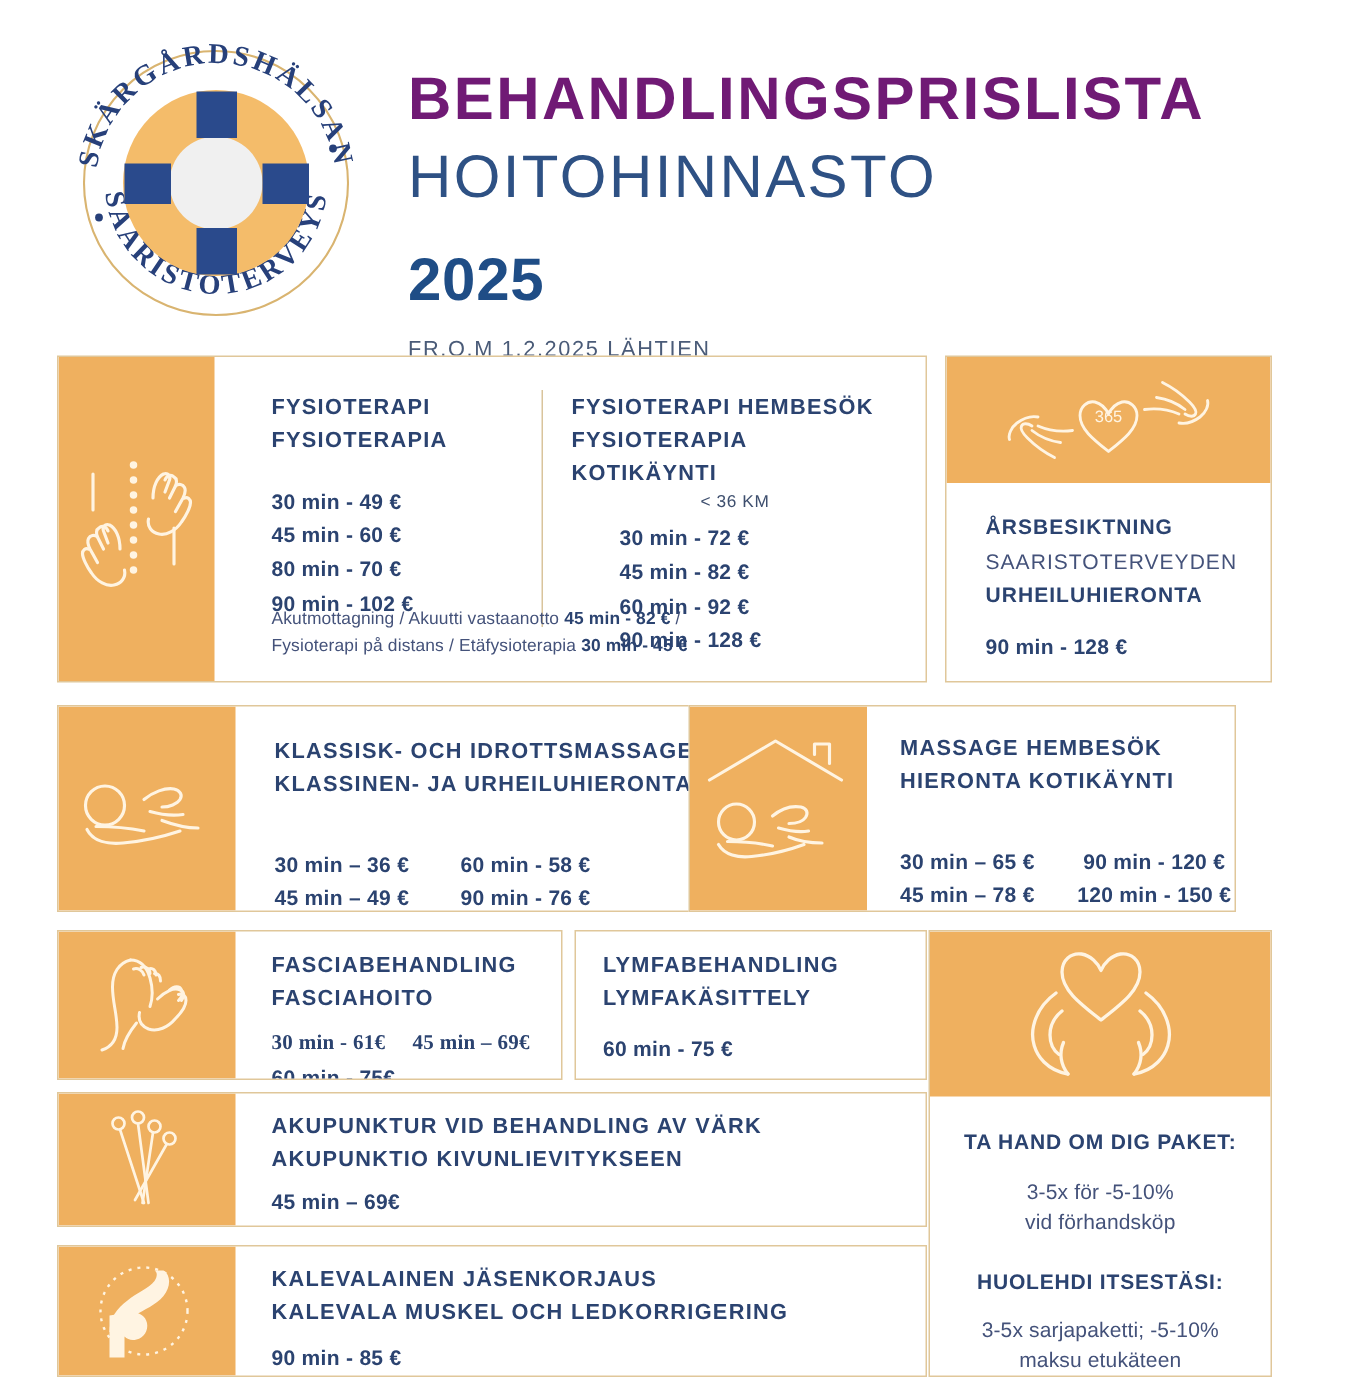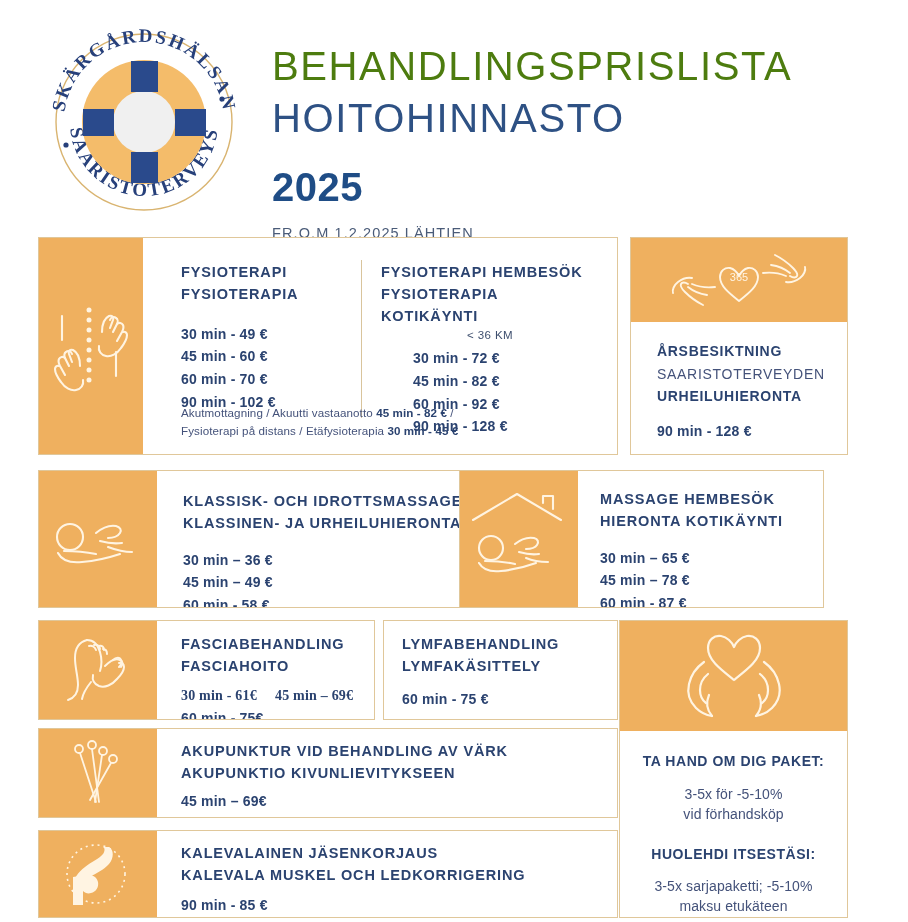--- a/index.html
+++ b/index.html
@@ -10,22 +10,22 @@
     overflow: hidden;
   }
   .page { position: relative; width: 908px; height: 922px; background:#fff; }
 
   
   .header { position: absolute; left: 0; top: 0; width: 908px; height: 230px; }
   .logo { position: absolute; left: 42px; top: 27px; width: 205px; height: 186px; }
 
   .title-block { position: absolute; left: 272px; top: 43px; }
   .title-line1 {
-    font-size: 40px; letter-spacing: 1.6px; color: #4d7c0f;
-    font-weight: 400; line-height: 1.16; white-space: nowrap;
+    font-size: 40px; letter-spacing: 1.6px; color: #701a75;
+    font-weight: 700; line-height: 1.16; white-space: nowrap;
   }
   .title-row2 { display: flex; align-items: baseline; gap: 23px; margin-top: 6px; flex-direction: column; }
   .title-line2 {
     font-size: 40px; letter-spacing: 1.6px; color: #2E5184;
     font-weight: 400; line-height: 1.16; white-space: nowrap;
   }
   .title-year {
     font-size: 40px; font-weight: 700; color: #1F4D86; letter-spacing: 0.5px;
   }
   .subtitle {
@@ -92,21 +92,21 @@
                       display:flex; align-items:center; justify-content:center; }
   #card-annual .btm { padding: 18px 0 0 26px; }
   .mixed-title { font-size: 14px; letter-spacing: 0.7px; line-height: 1.62; }
   .mixed-title .reg { color: #44527A; font-weight: 400; }
   .mixed-title .bld { color: #2B4370; font-weight: 700; }
 
   
   #card-massage { left: 38px; top: 470px; width: 438px; height: 138px; }
   #card-massage .icon-pane { width: 118px; }
   #card-massage .inner { padding: 20px 0 0 26px; }
-  .price-grid { display: flex; margin-top: 14px; flex-direction: column; }
+  .price-grid { display: flex; margin-top: 30px; }
   .price-grid .pg-col { width: 124px; }
 
   
   #card-home { left: 459px; top: 470px; width: 365px; height: 138px; }
   #card-home .icon-pane { width: 118px; }
   #card-home .inner { padding: 18px 0 0 22px; }
   #card-home .price-grid .pg-col { width: 113px; }
 
   
   #card-fascia { left: 38px; top: 620px; width: 337px; height: 100px; }
@@ -218,21 +218,21 @@
         <path d="M9 72 c-2-1-4 1-4 3 0 3 3 9 6 13 4 6 10 9 15 8 5-1 8-5 7-10"></path>
       </svg>
     </div>
     <div class="body-pane">
       <div class="col-left">
         <div class="svc-title">FYSIOTERAPI</div>
         <div class="svc-title">FYSIOTERAPIA</div>
         <div class="pricelist">
           <div class="price">30 min - 49 €</div>
           <div class="price">45 min - 60 €</div>
-          <div class="price">60 min - 70 €</div>
+          <div class="price">80 min - 70 €</div>
           <div class="price">90 min - 102 €</div>
         </div>
       </div>
 
       <div class="vdiv" style="left:218px; top:22px; height:158px;"></div>
 
       <div class="col-right">
         <div class="svc-title">FYSIOTERAPI HEMBESÖK</div>
         <div class="svc-title">FYSIOTERAPIA KOTIKÄYNTI</div>
         <div class="svc-sub" style="text-align:center; width:218px;">&lt; 36 KM</div>

